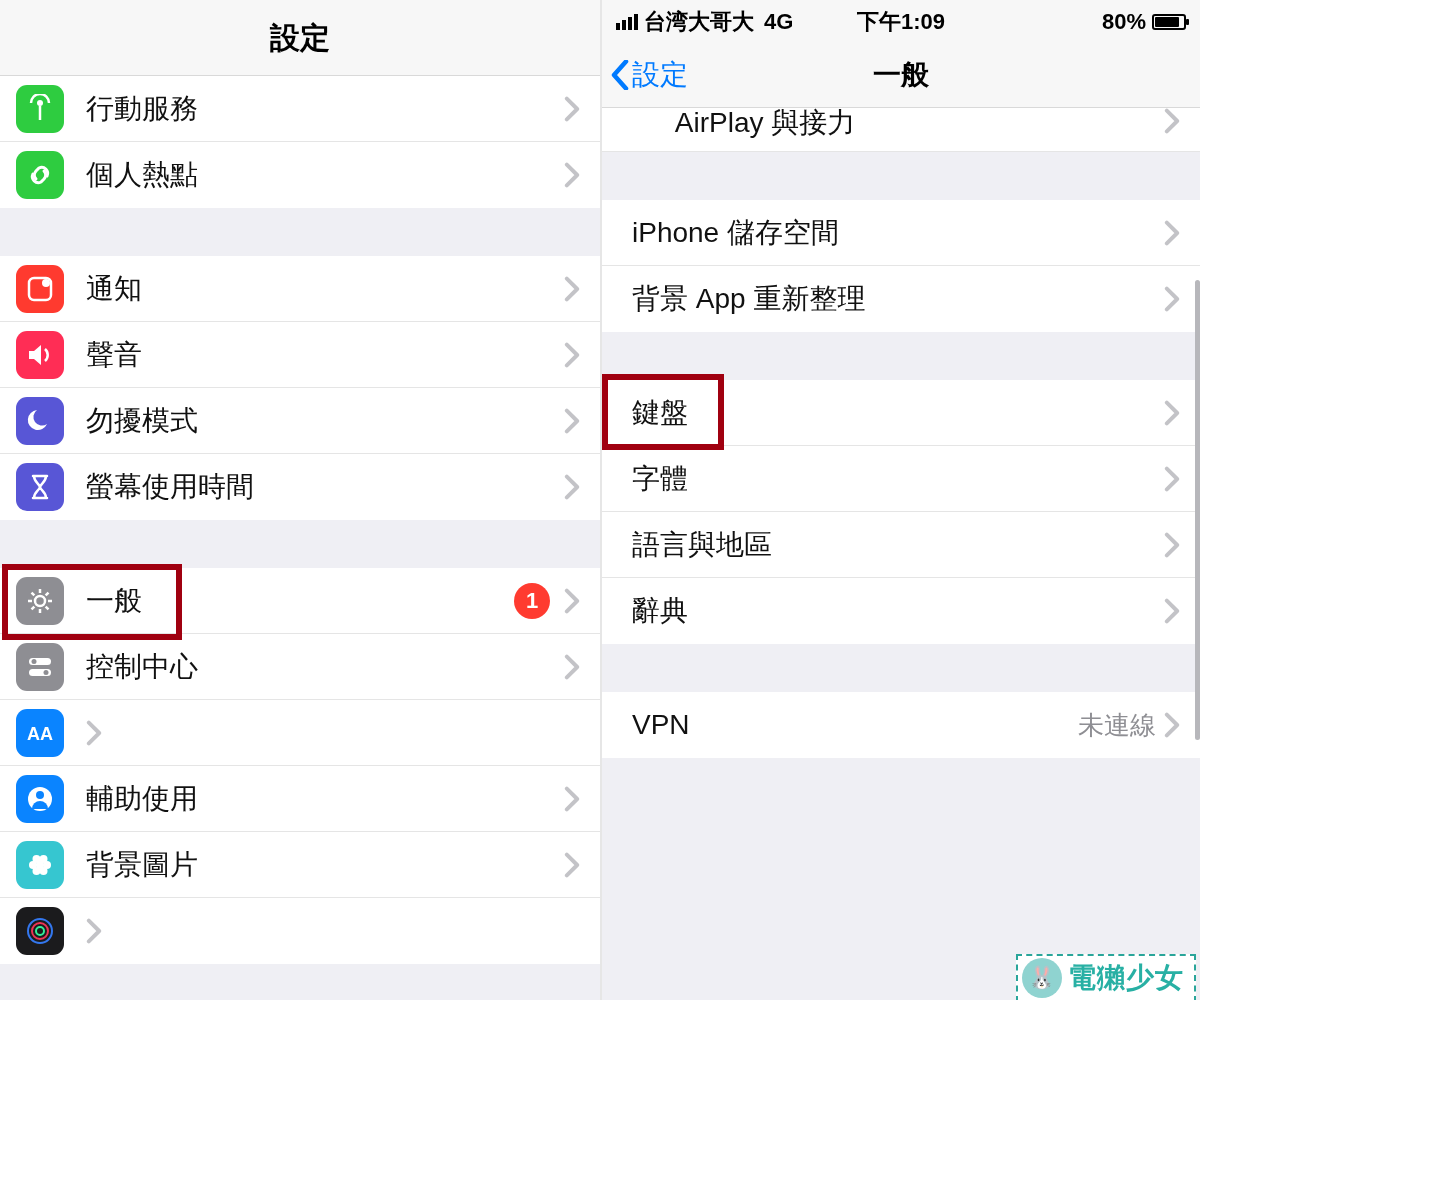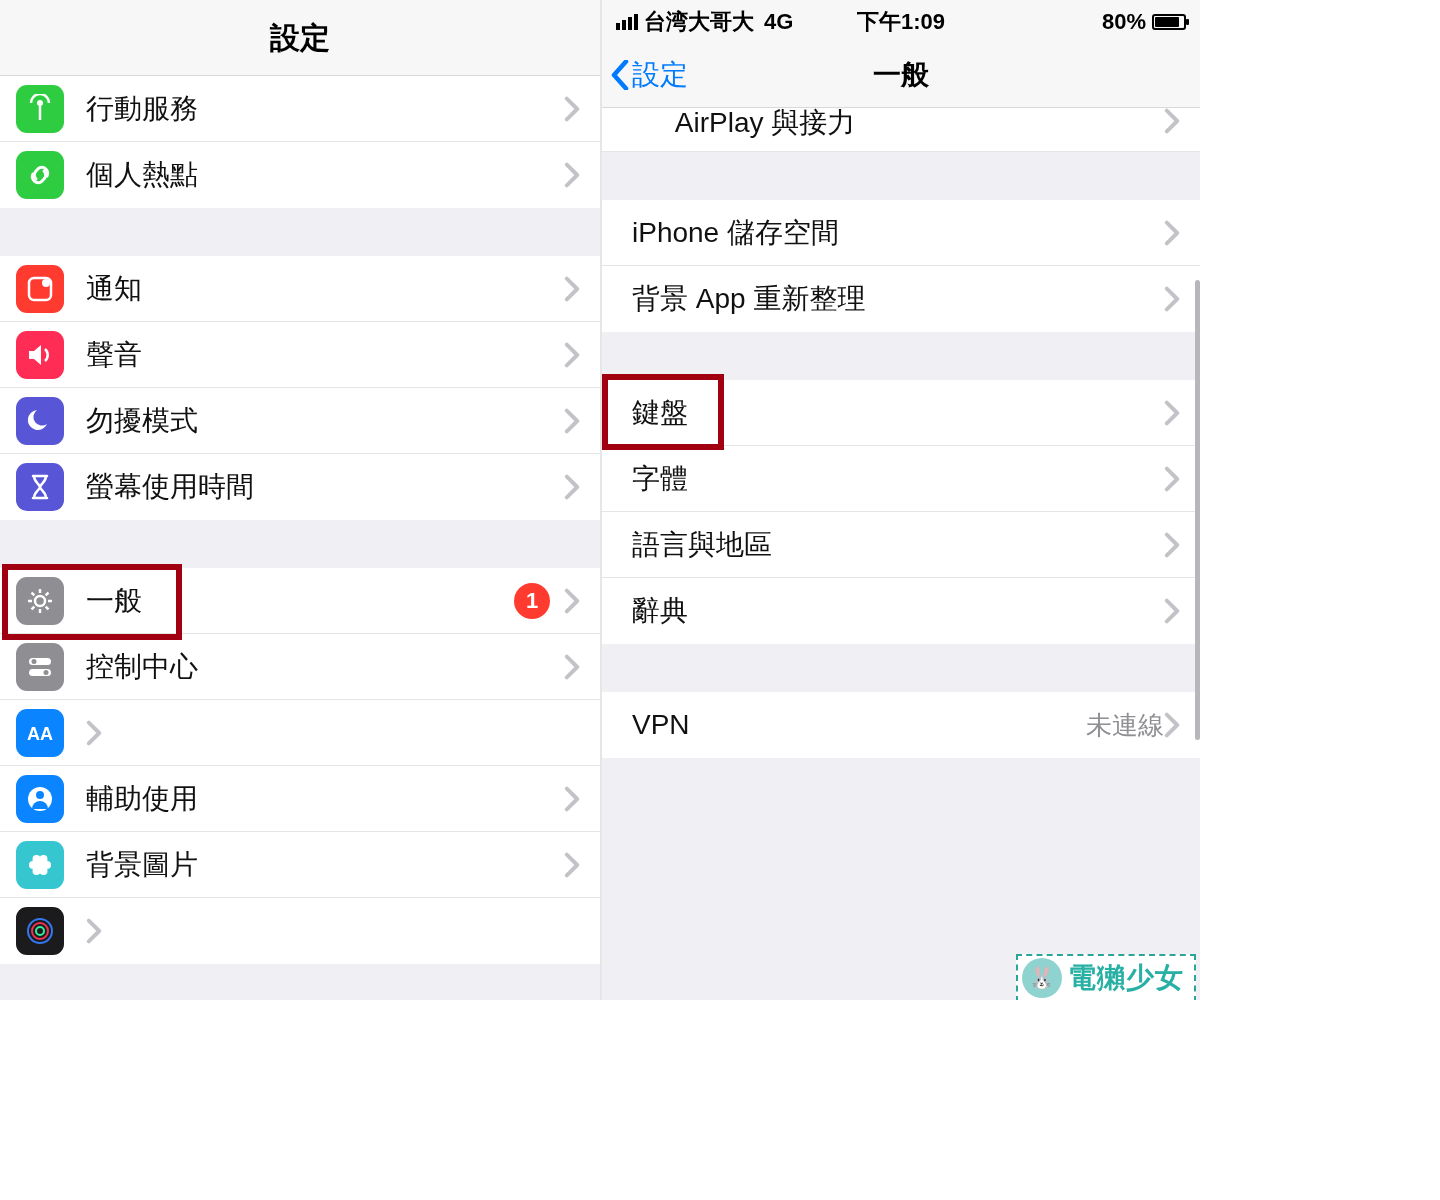--- a/index.html
+++ b/index.html
@@ -126,21 +126,21 @@
   }
   .navback svg { width: 20px; height: 30px; margin-right: 2px; }
   .navtitle {
     position: absolute; left:0; right:0;
     text-align: center;
     font-size: 28px;
     font-weight: 600;
     pointer-events: none;
   }
   .value-text{
-    color:#8e8e93; font-size:26px; margin-right:0;
+    color:#8e8e93; font-size:26px; margin-right:8px;
   }
   
   .watermark{
     position:absolute; right:4px; bottom:-2px;
     display:flex; align-items:center; gap:6px;
     border:2px dashed #2aa59a;
     background:#fff;
     padding:2px 10px 2px 4px;
     z-index:60;
   }

